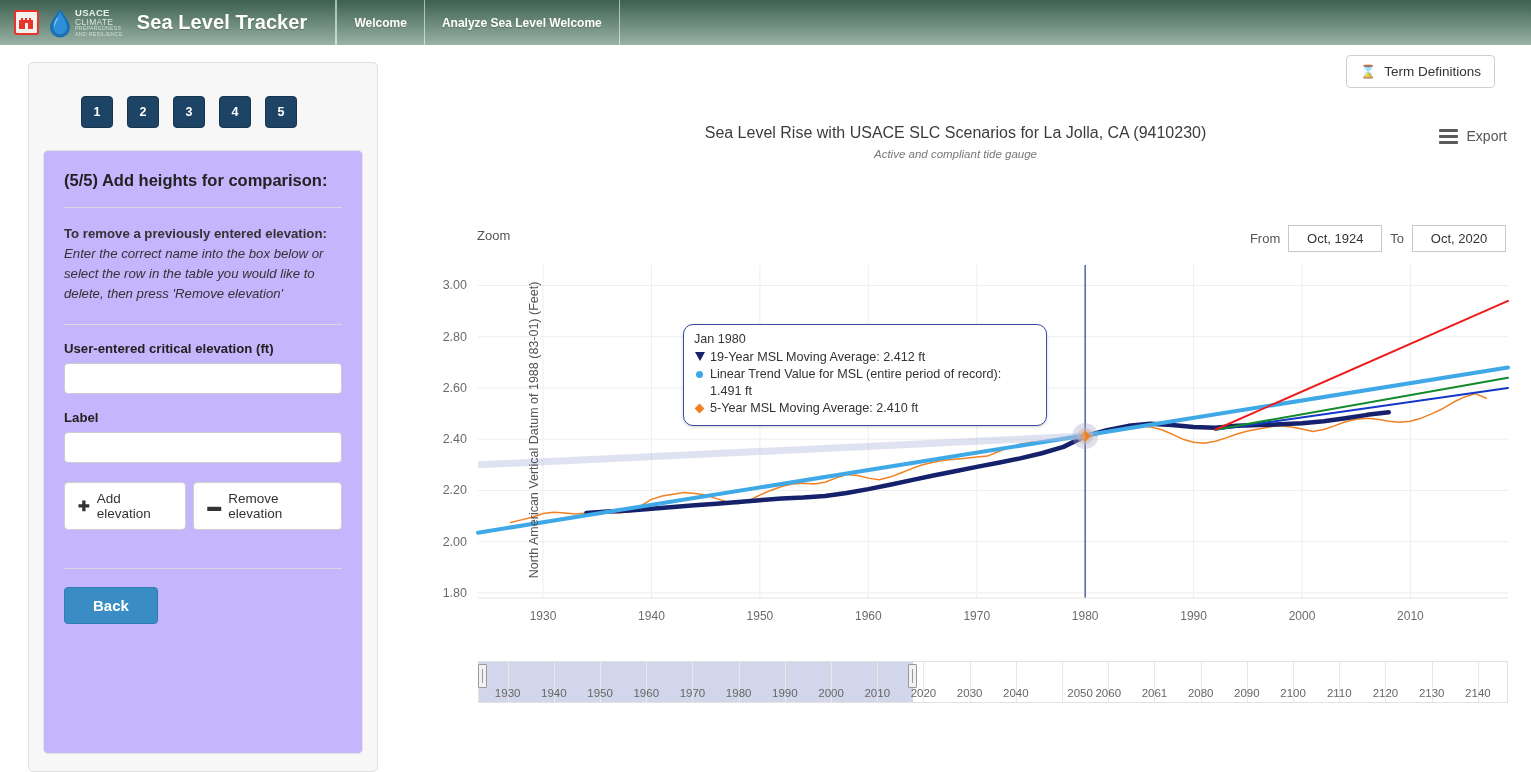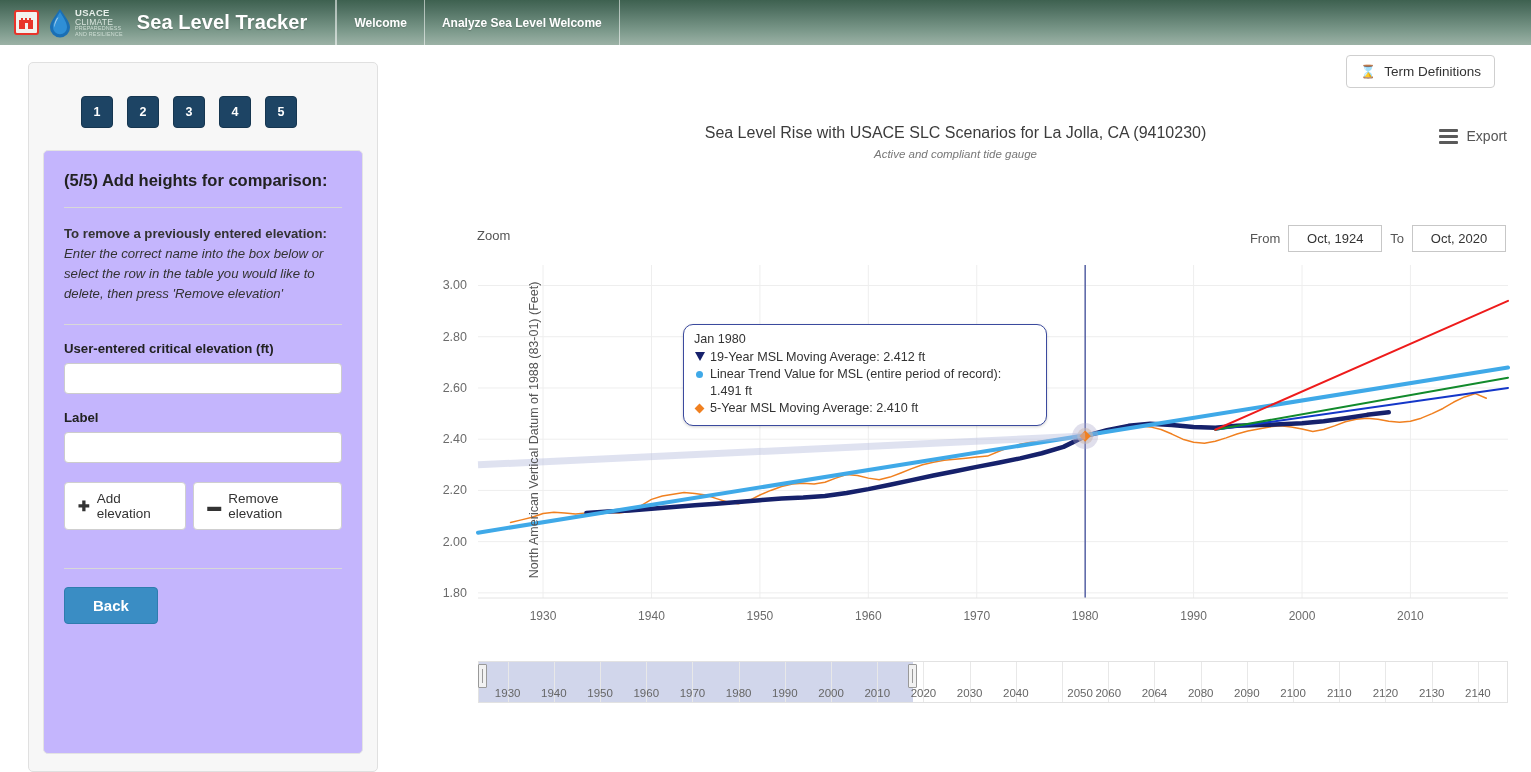--- a/index.html
+++ b/index.html
@@ -464,21 +464,21 @@
           <div class="rs-lab" style="left: 43.236%;">2020</div>
           <div class="rs-tick" style="left: 47.7303%;"></div>
           <div class="rs-lab" style="left: 47.7303%;">2030</div>
           <div class="rs-tick" style="left: 52.2247%;"></div>
           <div class="rs-lab" style="left: 52.2247%;">2040</div>
           <div class="rs-tick" style="left: 56.7191%;"></div>
           <div class="rs-lab" style="left: 56.7191%; margin-left: 18px;">2050</div>
           <div class="rs-tick" style="left: 61.2135%;"></div>
           <div class="rs-lab" style="left: 61.2135%;">2060</div>
           <div class="rs-tick" style="left: 65.7079%;"></div>
-          <div class="rs-lab" style="left: 65.7079%;">2064</div>
+          <div class="rs-lab" style="left: 65.7079%;">2061</div>
           <div class="rs-tick" style="left: 70.2022%;"></div>
           <div class="rs-lab" style="left: 70.2022%;">2080</div>
           <div class="rs-tick" style="left: 74.6966%;"></div>
           <div class="rs-lab" style="left: 74.6966%;">2090</div>
           <div class="rs-tick" style="left: 79.191%;"></div>
           <div class="rs-lab" style="left: 79.191%;">2100</div>
           <div class="rs-tick" style="left: 83.6854%;"></div>
           <div class="rs-lab" style="left: 83.6854%;">2110</div>
           <div class="rs-tick" style="left: 88.1798%;"></div>
           <div class="rs-lab" style="left: 88.1798%;">2120</div>

